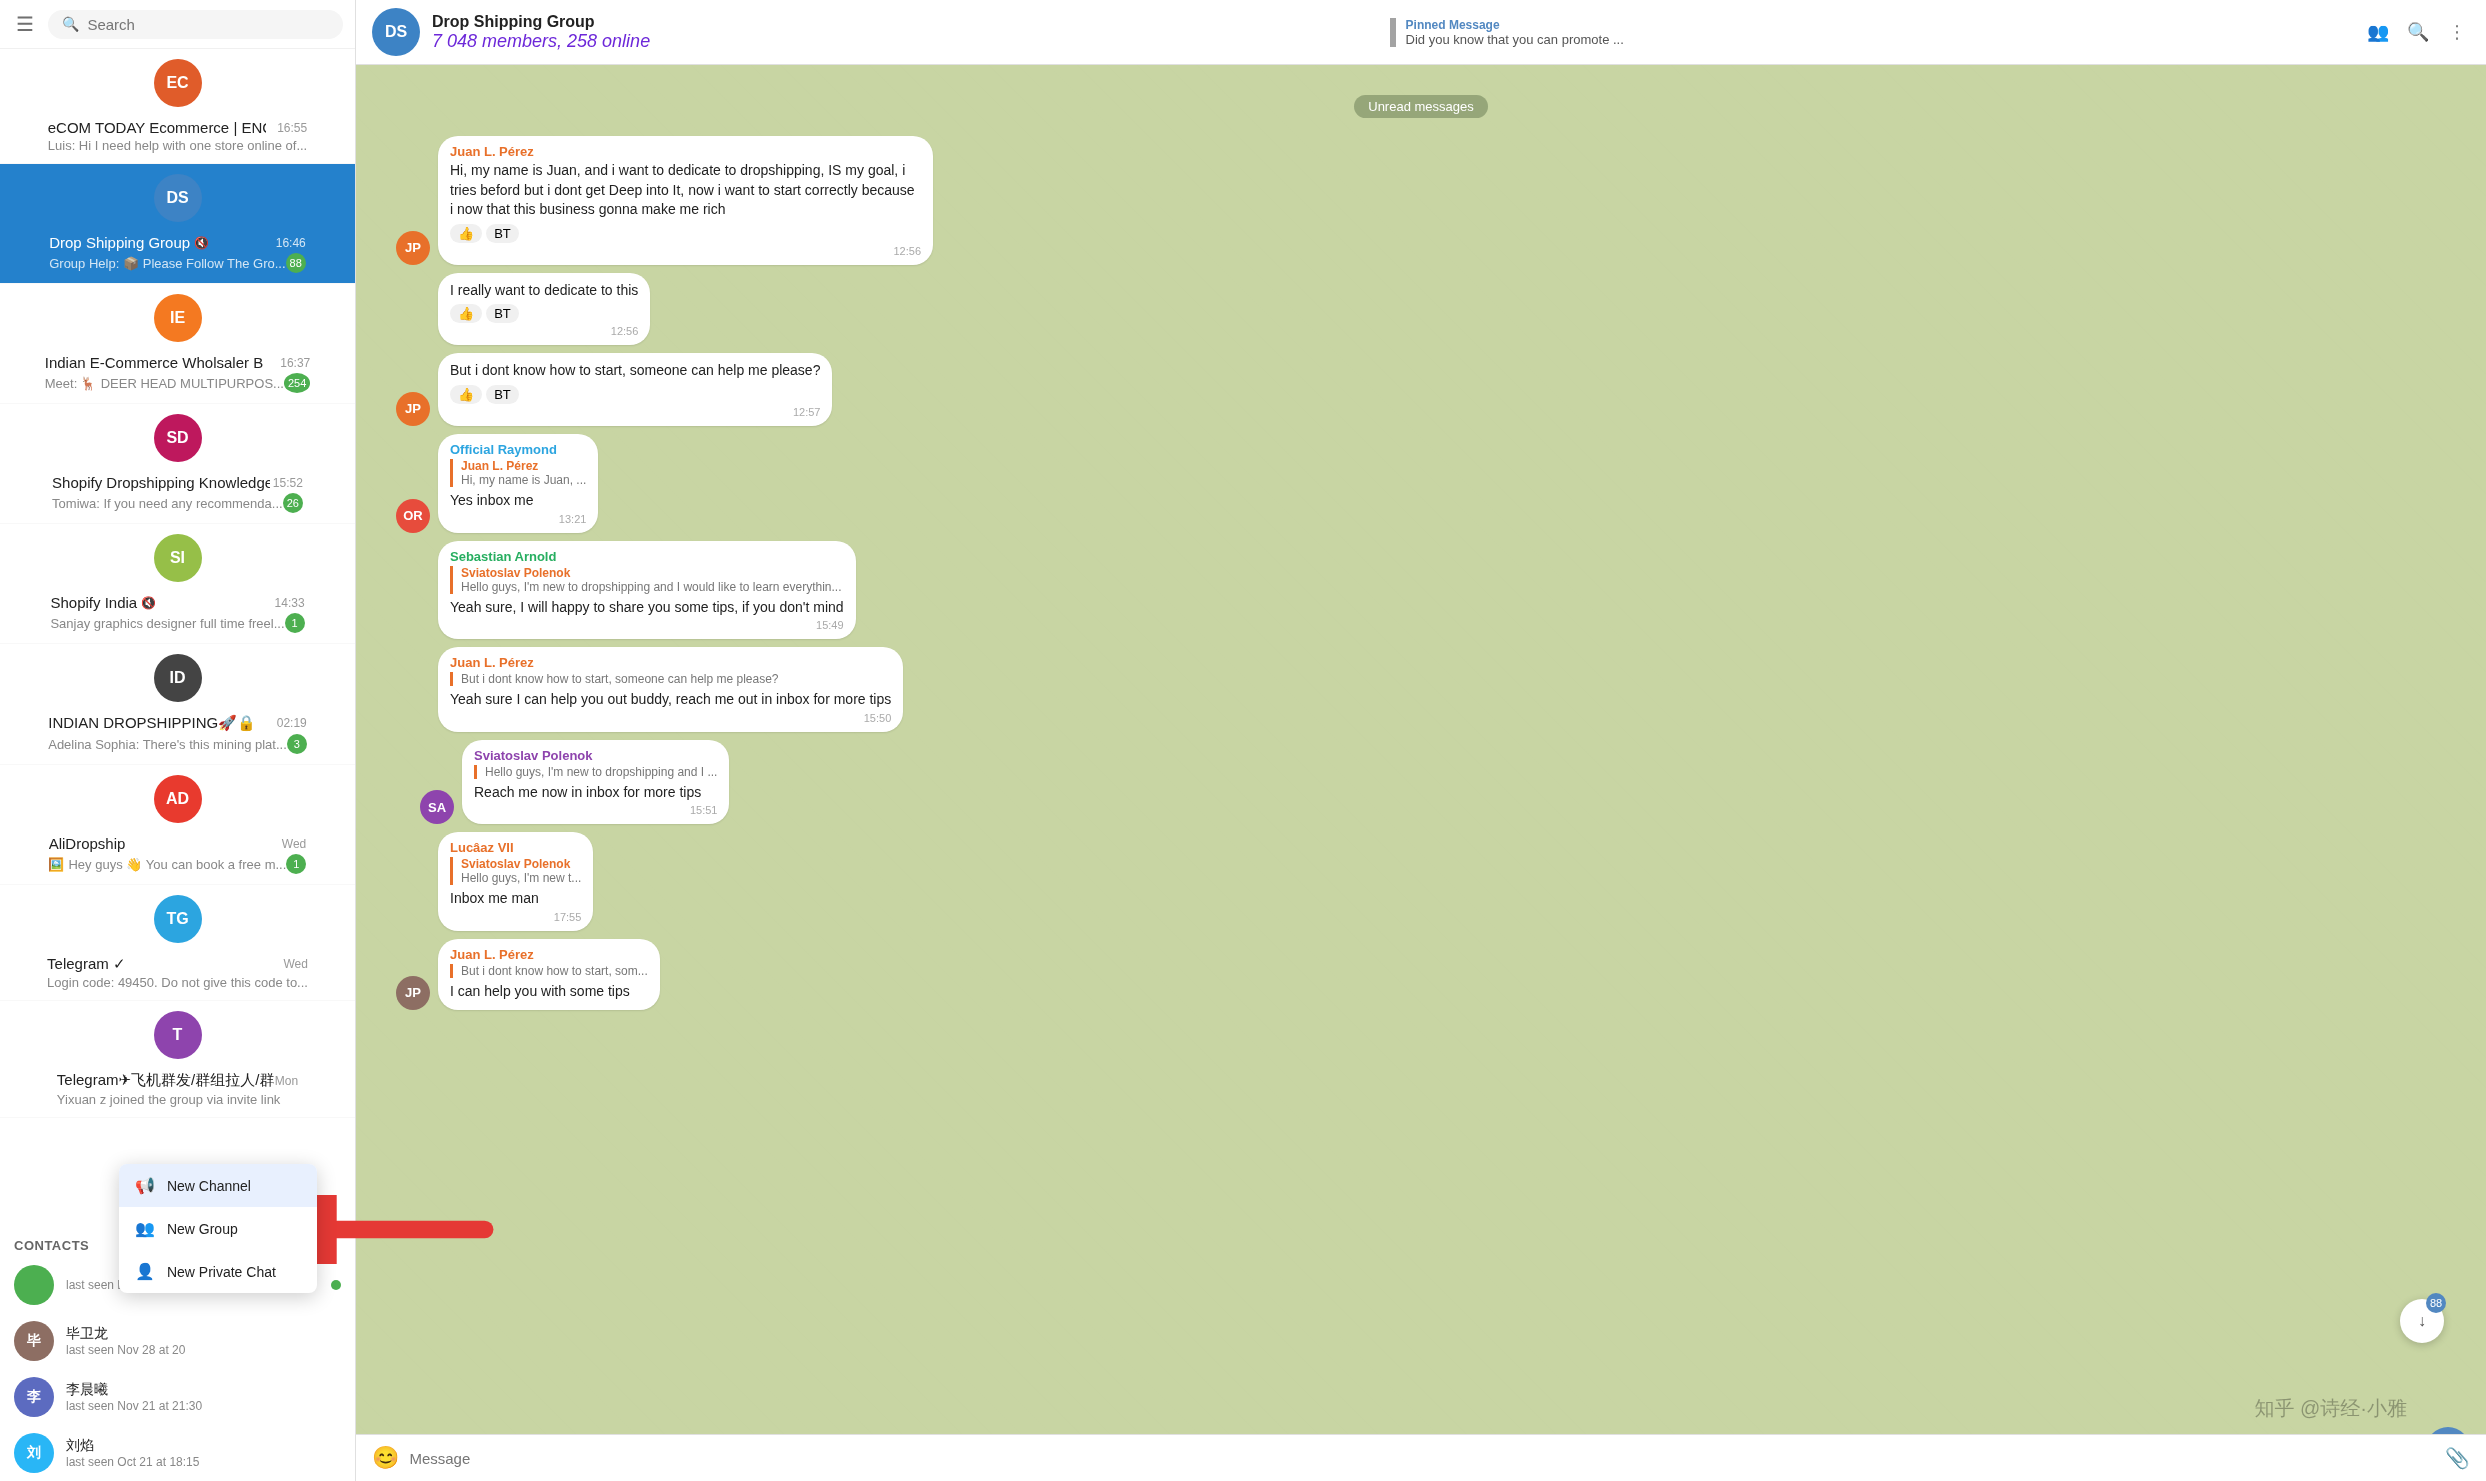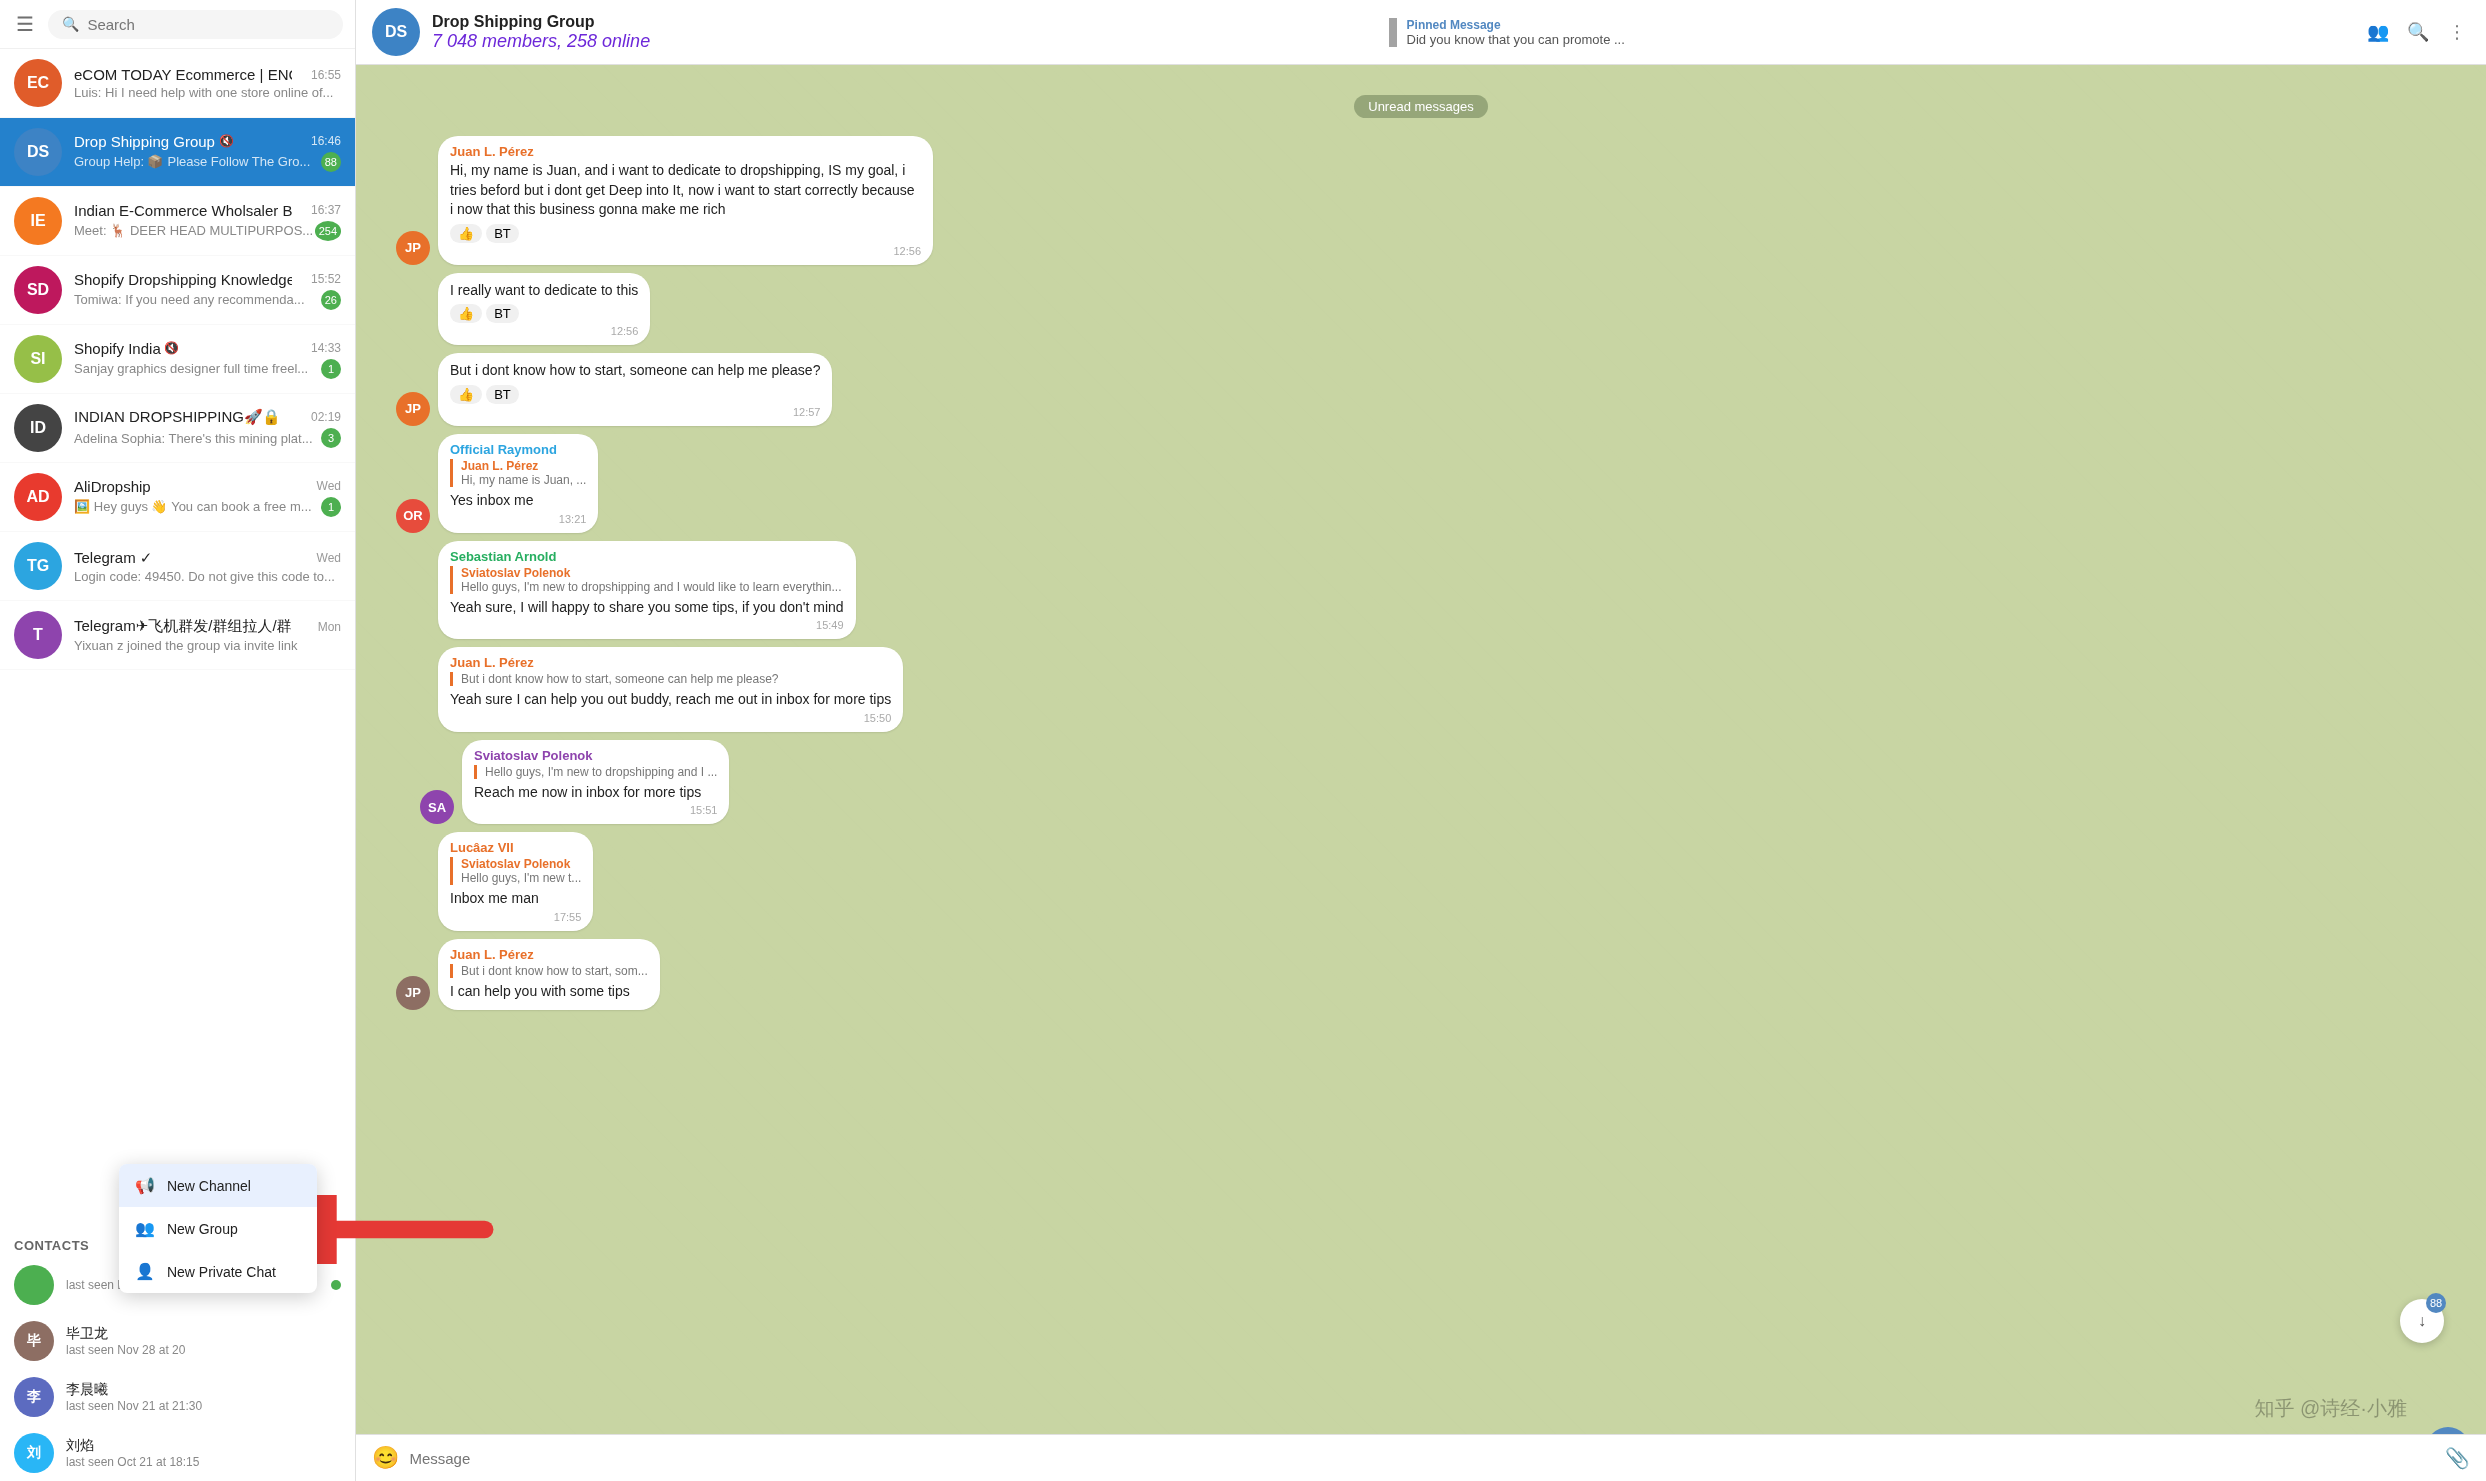--- a/index.html
+++ b/index.html
@@ -8,21 +8,21 @@
     
     .sidebar { width: 356px; min-width: 356px; display: flex; flex-direction: column; border-right: 1px solid #e0e0e0; background: #fff; position: relative; }
 
     .sidebar-header { display: flex; align-items: center; padding: 8px 12px; gap: 10px; border-bottom: 1px solid #f0f0f0; }
     .hamburger-btn { background: none; border: none; cursor: pointer; color: #707070; font-size: 20px; padding: 4px; }
     .search-box { flex: 1; display: flex; align-items: center; background: #f5f5f5; border-radius: 20px; padding: 6px 14px; gap: 8px; }
     .search-icon { color: #999; font-size: 14px; }
     .search-input { border: none; background: transparent; outline: none; font-size: 15px; color: #333; width: 100%; }
 
     .chat-list { flex: 1; overflow-y: auto; }
-    .chat-item { display: flex; align-items: center; padding: 10px 14px; cursor: pointer; gap: 12px; border-bottom: 1px solid #f8f8f8; }
+    .chat-item { display: flex; align-items: center; padding: 10px 14px; cursor: pointer; gap: 12px; border-bottom: 1px solid #f8f8f8; flex-direction: column; }
     .chat-item.active { background: #2481cc; }
     .chat-item.active .chat-name { color: #fff; }
     .chat-item.active .chat-preview { color: rgba(255,255,255,0.8); }
     .chat-item.active .chat-time { color: rgba(255,255,255,0.8); }
 
     .avatar { width: 48px; height: 48px; border-radius: 50%; display: flex; align-items: center; justify-content: center; font-weight: bold; font-size: 16px; flex-shrink: 0; overflow: hidden; }
 
     .chat-info { flex: 1; min-width: 0; }
     .chat-name-row { display: flex; align-items: center; justify-content: space-between; margin-bottom: 2px; }
     .chat-name { font-size: 15px; font-weight: 500; color: #222; white-space: nowrap; overflow: hidden; text-overflow: ellipsis; max-width: 218px; display: flex; align-items: center; gap: 4px; }
@@ -285,21 +285,21 @@
 <div class="main-chat">
   <div class="chat-bg"></div>
 
   <div class="chat-header">
     <div class="avatar" style="background:#3d83c5; color:#fff;">DS</div>
     <div class="chat-header-info">
       <div class="chat-header-name">Drop Shipping Group</div>
       <div class="chat-header-sub">7 048 members, 258 online</div>
     </div>
 
-    <div style="flex:1; border-left: 8px solid #a3a3a3; padding-left:10px;">
+    <div style="flex:1; border-left: 6px solid #a3a3a3; padding-left:10px;">
       <div style="color:#5288c1; font-size:12px; font-weight:600;">Pinned Message</div>
       <div style="color:#555; font-size:13px;">Did you know that you can promote ...</div>
     </div>
     <div class="chat-header-actions">
       <button class="header-btn" title="Members">👥</button>
       <button class="header-btn" title="Search">🔍</button>
       <button class="header-btn" title="More">⋮</button>
     </div>
   </div>
 

